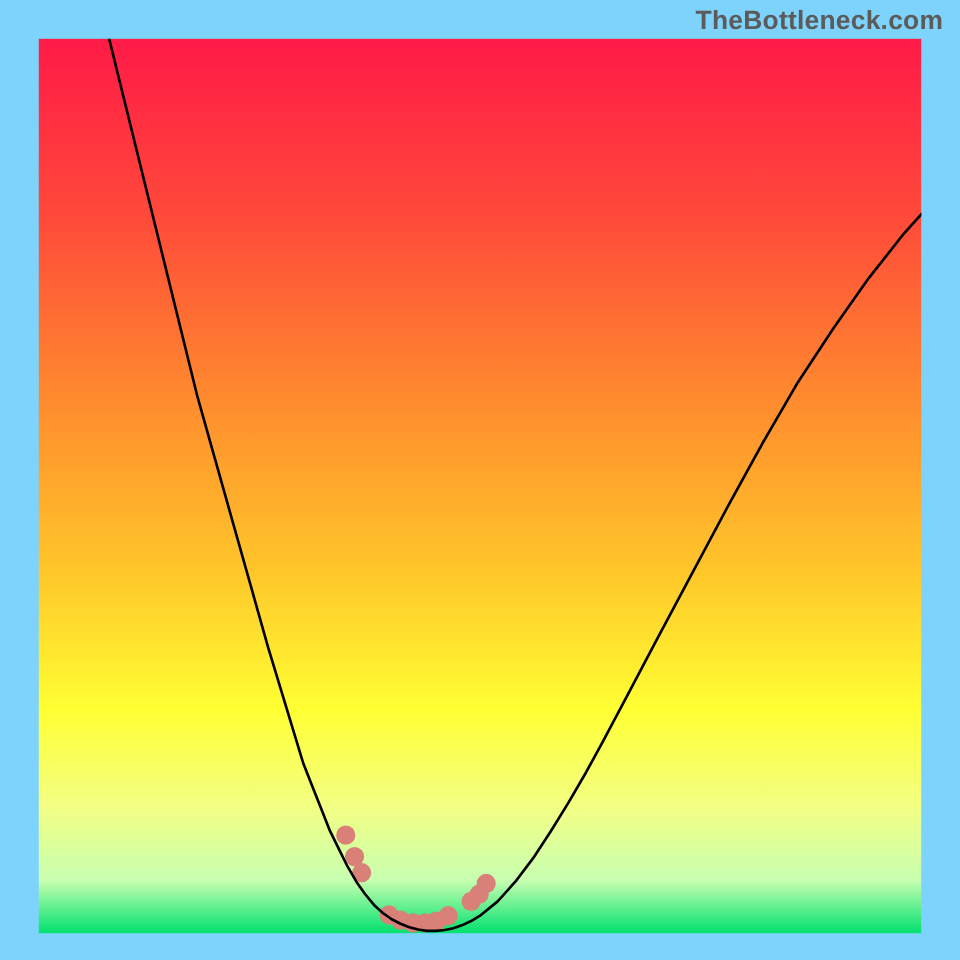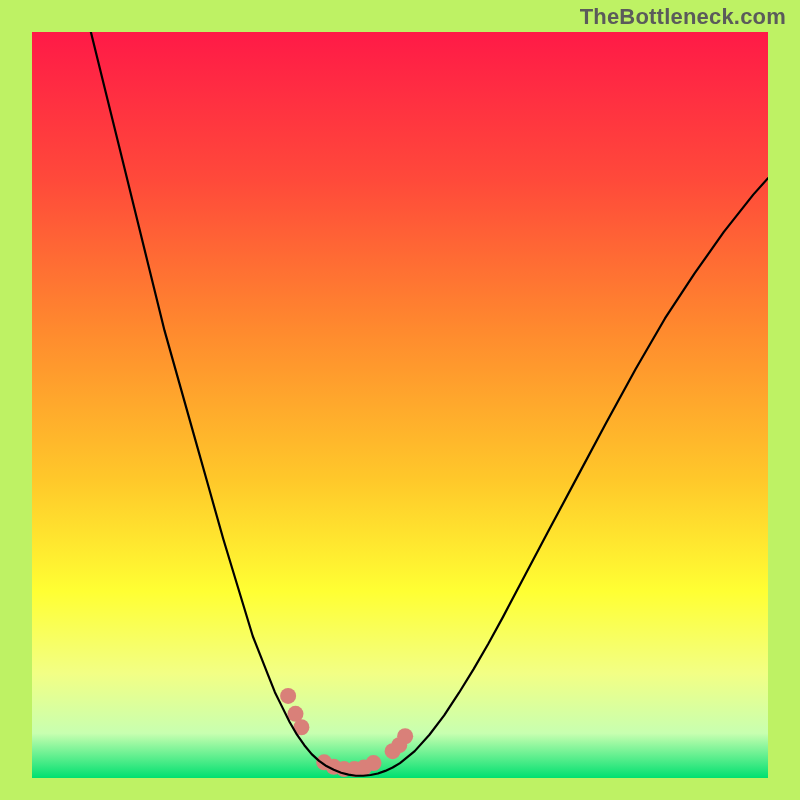--- a/index.html
+++ b/index.html
@@ -6,21 +6,21 @@
     margin: 0;
     padding: 0;
     width: 800px;
     height: 800px;
     background: #000;
     overflow: hidden;
   }
   .frame {
     position: absolute;
     inset: 0;
-    background: #bef264;
+    background: #7dd3fc;
   }
   .plot-area {
     position: absolute;
     left: 32px;
     top: 32px;
     width: 736px;
     height: 746px;
     overflow: hidden;
   }
   .gradient {

